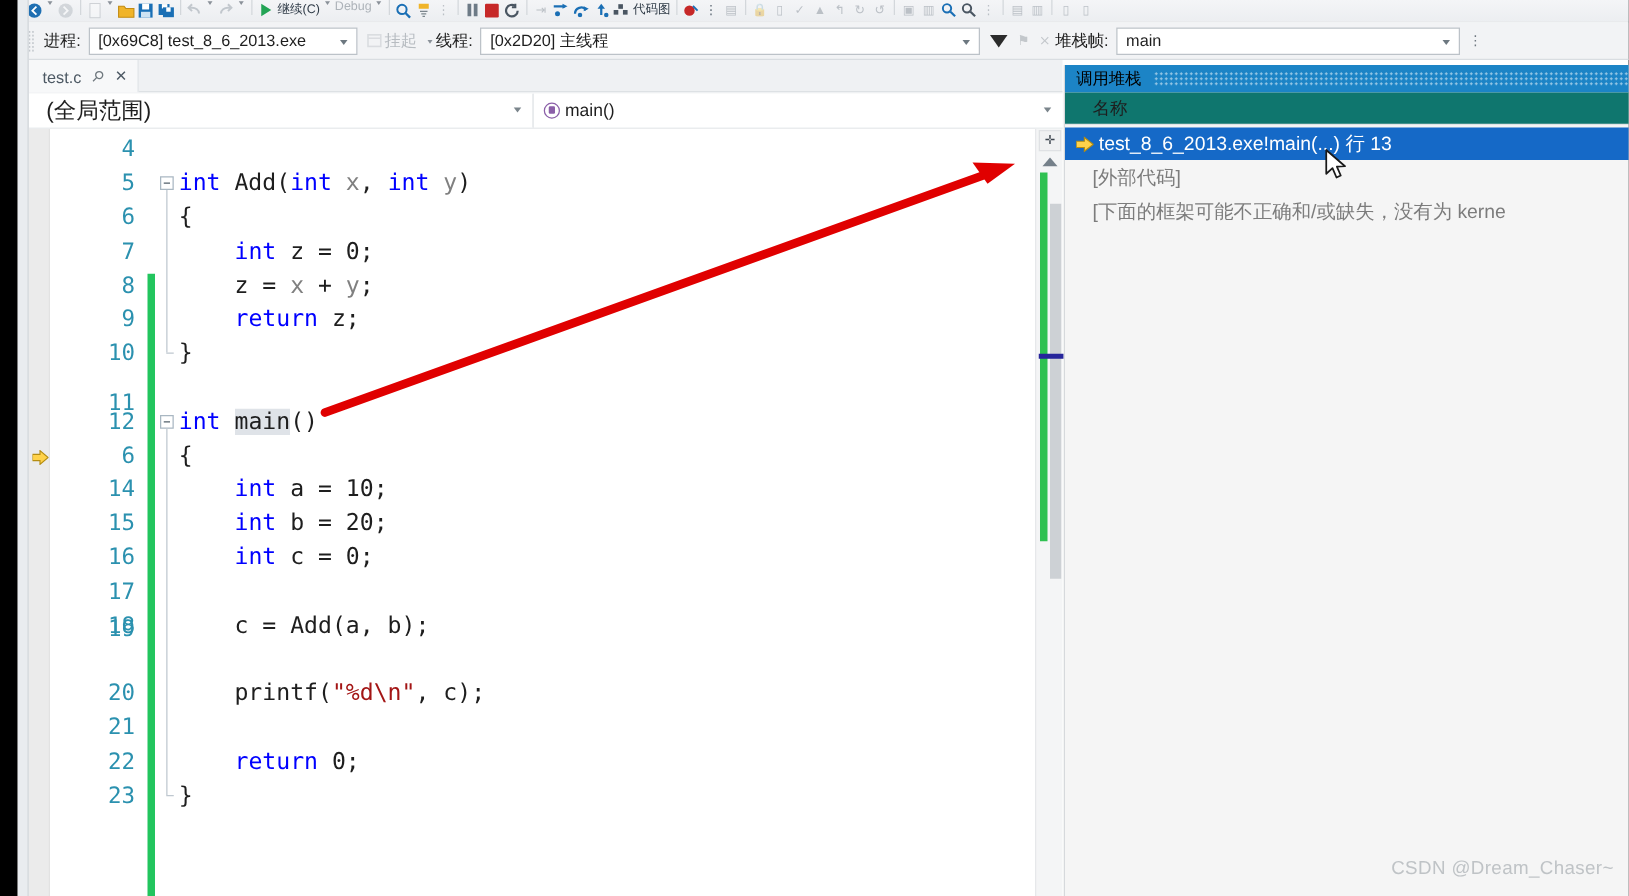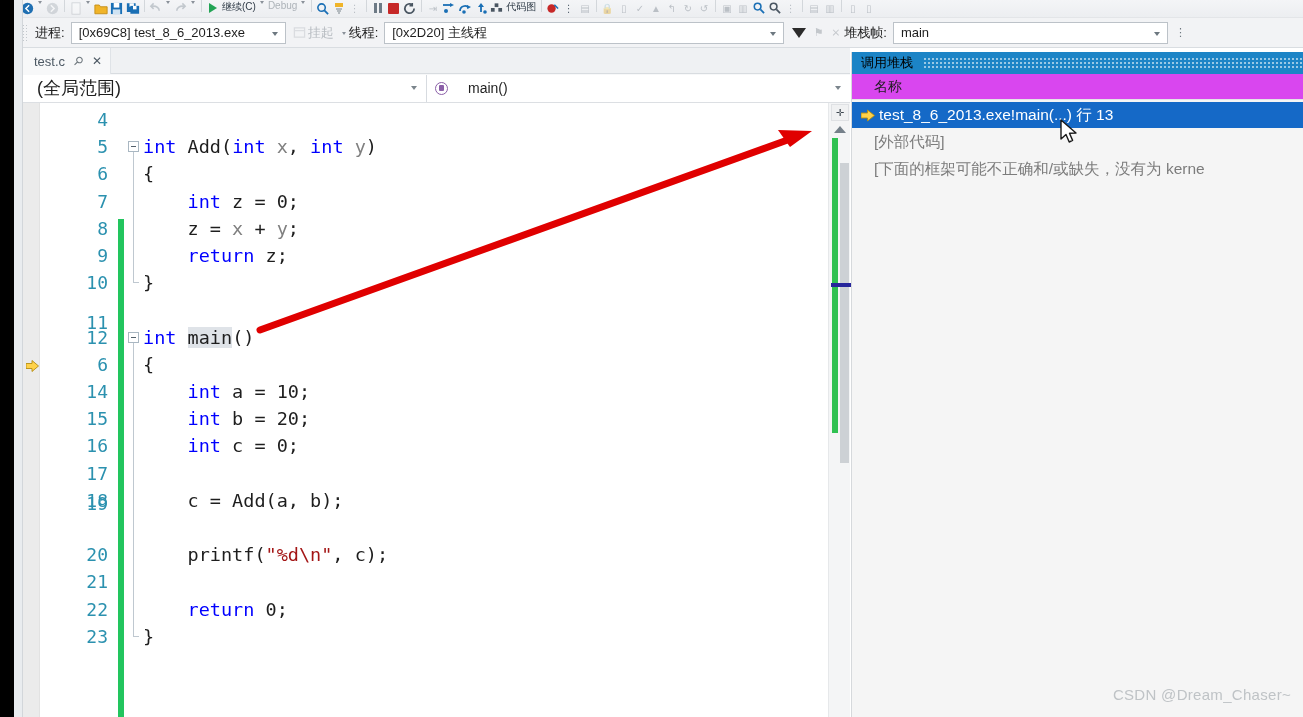--- a/index.html
+++ b/index.html
@@ -186,21 +186,21 @@
     border-right: 3px solid transparent;
     border-top: 4px solid #7b858c;
     margin-left: auto; margin-right: 9px;
   }
   .nav-func {
     flex: 1 1 auto; height: 27px;
     background: #ffffff;
     display: flex; align-items: center;
     padding-left: 8px;
     font-size: 14px; color: #1e1e1e;
-    gap: 20px;
+    gap: 4px;
     justify-content: flex-end;
   }
   .fn-glyph {
     width: 13px; height: 13px; border-radius: 50%;
     border: 1.6px solid #8b5fa8;
     position: relative;
   }
   .fn-glyph::after {
     content: ""; position: absolute;
     left: 3px; top: 2px; width: 5px; height: 6px;
@@ -340,21 +340,21 @@
     padding-left: 9px;
   }
   .cs-title .gripdots {
     flex: 1 1 auto; height: 12px; margin-left: 10px;
     background-image: radial-gradient(rgba(255,255,255,.55) 35%, transparent 36%);
     background-size: 4px 4px;
   }
   .cs-header {
     position: absolute; left: 0; top: 22px;
     width: 452px; height: 26px;
-    background: #d946ef;
+    background: #0f766e;
     border-bottom: 1px solid #e2e4e6;
     display: flex; align-items: center;
     padding-left: 22px;
     font-size: 14px; color: #1e1e1e;
   }
   .cs-row {
     position: absolute; left: 0;
     width: 452px; height: 26px;
     display: flex; align-items: center;
     font-size: 15.5px;

